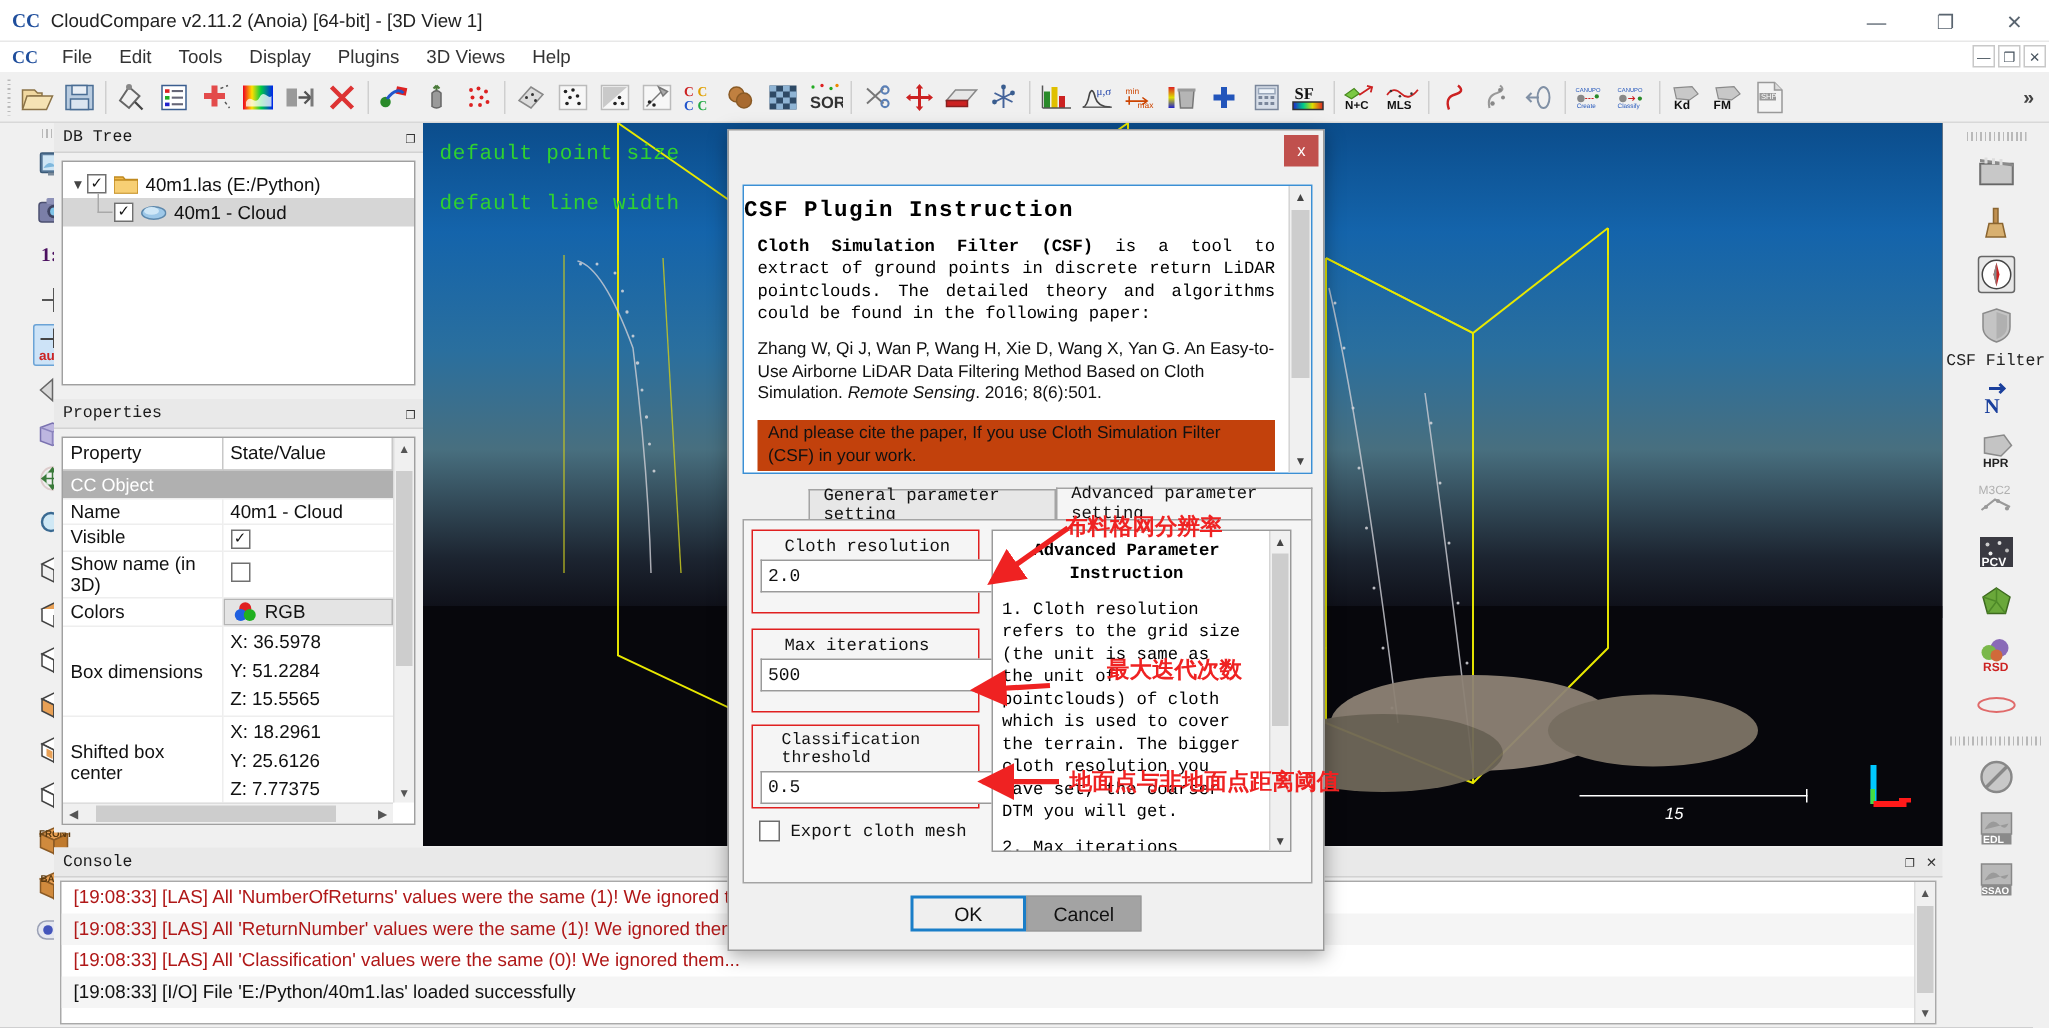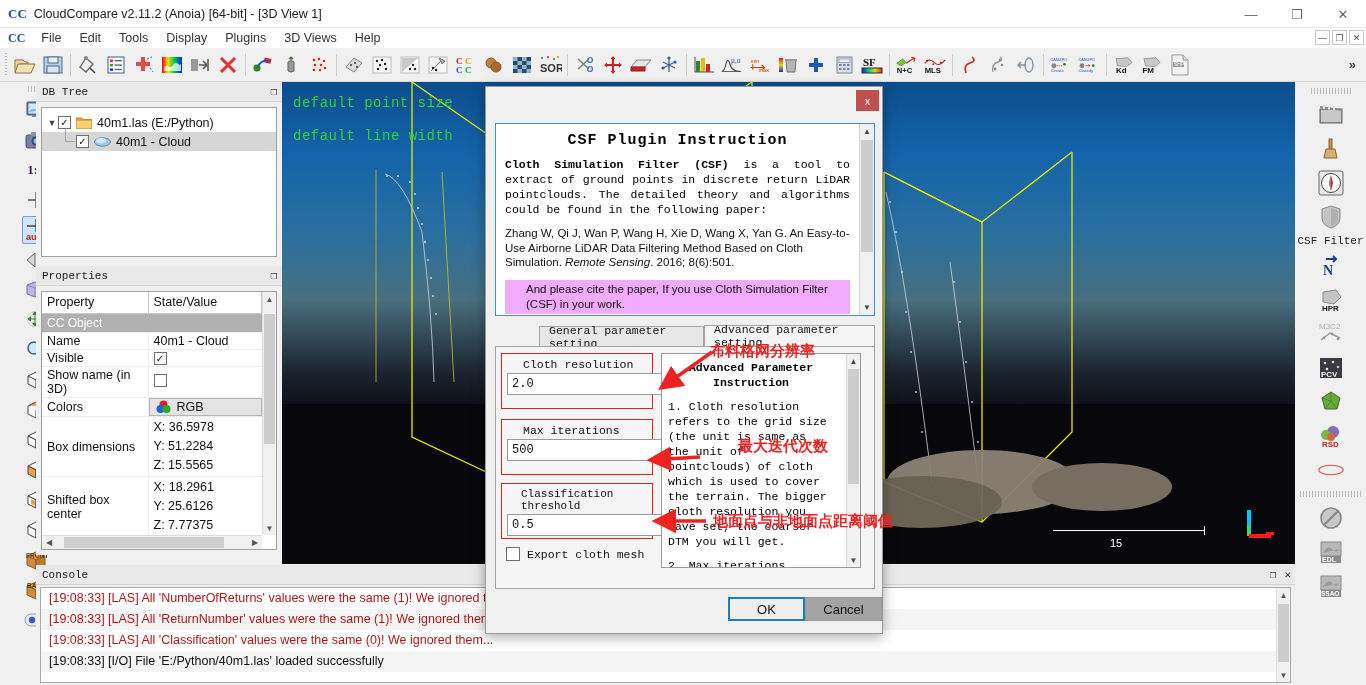--- a/index.html
+++ b/index.html
@@ -132,21 +132,21 @@
           background:linear-gradient(160deg,#8d8478,#6a6155); transform:skewY(-16deg) rotate(-4deg); opacity:.95; }
   .gravel { position:absolute; left:265px; top:235px; width:330px; height:130px;
           background:radial-gradient(circle at 30% 40%, #b7a995 0 2px, transparent 3px) 0 0/7px 7px,
                      radial-gradient(circle at 70% 70%, #8e8371 0 2px, transparent 3px) 0 0/9px 9px,
                      #6d6557;
           transform:skewY(-14deg) rotate(-3deg); opacity:.9; }
   .overlay-text { position:absolute; color:#2fd22f; font-family:"Liberation Mono", monospace;
                   font-size:14px; letter-spacing:.5px; white-space:nowrap; }
   .scalebar { position:absolute; left:1053px; top:530px; width:152px; height:1px; background:#fff; }
   .scalebar:after{ content:""; position:absolute; right:0; top:-4px; width:1px; height:9px; background:#fff; }
-  .scalelabel { position:absolute; left:1110px; top:537px; color:#fff; font-size:11px; font-family:"Liberation Sans", sans-serif;}
+  .scalelabel { position:absolute; left:1110px; top:537px; color:#fff; font-size:11px; font-family:"Liberation Sans", sans-serif;font-style:italic;}
   .axis { position:absolute; left:1242px; top:508px; width:34px; height:40px; }
   .watermark { position:absolute; right:6px; bottom:3px; color:#9aa2ad; font-size:11px; opacity:.55; }
 
   
   #console { position:absolute; left:36px; top:565px; width:1259px; height:120px; background:#f0f0f0; }
   #console .dock-title { background:#e9e9e9; }
   .conbody { position:absolute; left:4px; right:4px; top:22px; bottom:2px; background:#fff; border:1px solid #a9a9a9; overflow:hidden; }
   .conline { height:21px; line-height:21px; padding-left:8px; font-size:12.5px; }
   .conline.err { color:#b01818; }
   .conline.alt { background:#f5f5f5; }
@@ -161,29 +161,29 @@
     position:absolute; left:485px; top:86px; width:398px; height:548px;
     background:#f0f0f0; border:1px solid #9a9a9a;
     box-shadow:0 3px 12px rgba(0,0,0,.35);
   }
   .dlg-title { height:29px; background:#fff; display:flex; align-items:center;
                padding-left:9px; font-size:13px; color:#111; border-bottom:1px solid #efefef; }
   .dlg-close { position:absolute; right:3px; top:3px; width:23px; height:21px; background:#c0504d; color:#fff;
                display:flex; align-items:center; justify-content:center; font-size:11px; }
   .instr-box { position:absolute; left:9px; top:36px; width:380px; height:193px;
                background:#fff; border:1px solid #3b8fd4; overflow:hidden; }
-  .instr-head { text-align:center; font-family:"Liberation Mono", monospace; font-weight:bold;
+  .instr-head { text-align:left; font-family:"Liberation Mono", monospace; font-weight:bold;
                 font-size:15px; margin:8px 0 8px 0; color:#000; letter-spacing:1px; }
   .instr-p1 { font-family:"Liberation Mono", monospace; font-size:11.5px; color:#000;
               padding:0 9px; line-height:15px; text-align:justify; }
   .instr-p1 b { font-weight:bold; }
   .instr-p2 { font-size:11.5px; color:#111; padding:0 9px; line-height:14.5px; margin-top:9px; }
   .instr-p2 i { font-style:italic; }
-  .instr-p3 { font-size:11.5px; color:#111; padding:2px 21px; line-height:15px; margin-top:10px;
-              background:#f0abfc; display:inline-block; }
+  .instr-p3 { font-size:11.5px; color:#111; padding:2px 7px; line-height:15px; margin-top:10px;
+              background:#c2410c; display:inline-block; }
   .ibox-scroll { position:absolute; right:0; top:0; width:15px; bottom:0; background:#f0f0f0; border-left:1px solid #d5d5d5; }
   .ibox-scroll .thumb { position:absolute; left:1px; right:1px; top:16px; height:112px; background:#cdcdcd; }
   .ibox-scroll .arr { position:absolute; left:0; right:0; height:15px; display:flex; align-items:center; justify-content:center; font-size:8px; color:#444;}
 
   .tabs { position:absolute; left:9px; top:238px; width:380px; height:22px; display:flex; align-items:flex-end;padding-left:44px; }
   .tab { height:21px; padding:0 9px; font-family:"Liberation Mono", monospace; font-size:11.5px;
          background:#e7e7e7; border:1px solid #a4a4a4; border-bottom:none; color:#111;
          display:flex; align-items:center; }
   .tab.sel { background:#f5f5f5; height:22px; border-bottom:1px solid #f5f5f5; }
 
@@ -210,21 +210,21 @@
               font-size:11.5px; margin:6px 12px 0 6px; color:#000; line-height:15px; }
   .adv-p { font-family:"Liberation Mono", monospace; font-size:11.5px; color:#000;
            margin:9px 18px 0 6px; line-height:15px; }
   .advscroll { position:absolute; right:0; top:0; width:14px; bottom:0; background:#f0f0f0; border-left:1px solid #d5d5d5; }
   .advscroll .thumb { position:absolute; left:1px; right:1px; top:15px; height:115px; background:#cdcdcd; }
   .advscroll .arr { position:absolute; left:0; right:0; height:14px; display:flex; align-items:center; justify-content:center; font-size:8px; color:#444;}
 
   .cn-ann { position:absolute; color:#ef2222; font-weight:bold; white-space:nowrap;
             font-family:"DejaVu Sans", sans-serif; font-size:15px; }
 
-  .dlg-buttons { position:absolute; left:0; right:0; bottom:12px; display:flex; justify-content:flex-end; }
+  .dlg-buttons { position:absolute; left:0; right:0; bottom:12px; display:flex; justify-content:center; }
   .btn { width:77px; height:24px; border:1px solid #9a9a9a; background:#a3a3a3; color:#111;
          font-size:13px; display:flex; align-items:center; justify-content:center; }
   .btn.default { border:2px solid #1a7ec8; background:#efefef; }
 </style>
 </head>
 <body>
 
 <div id="app">
 
   <div class="titlebar">

